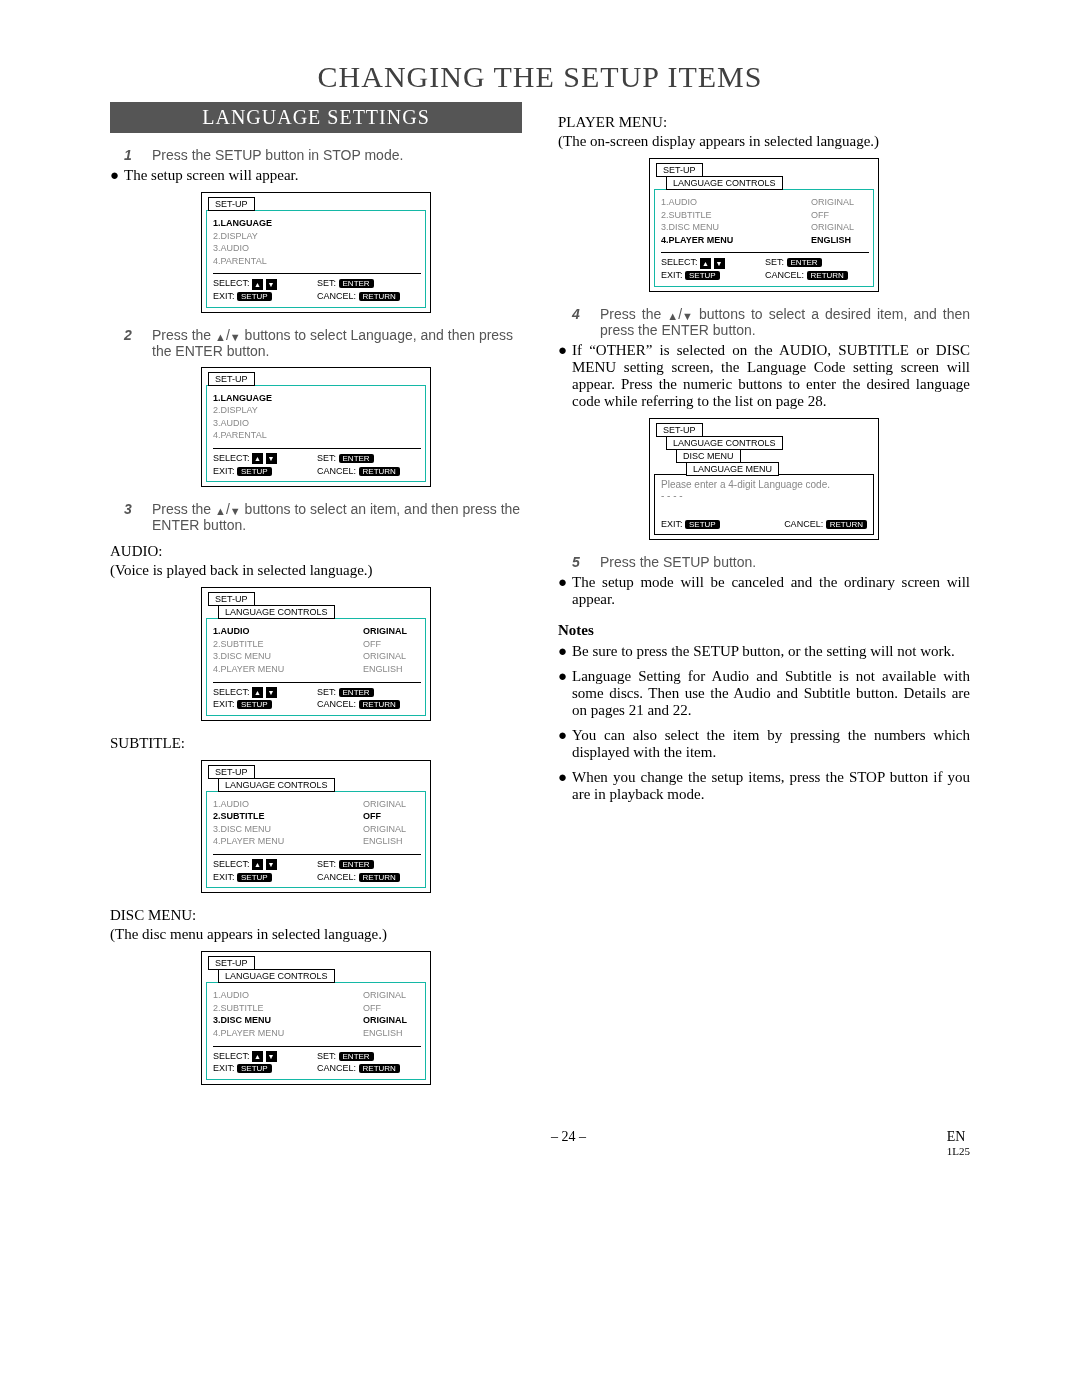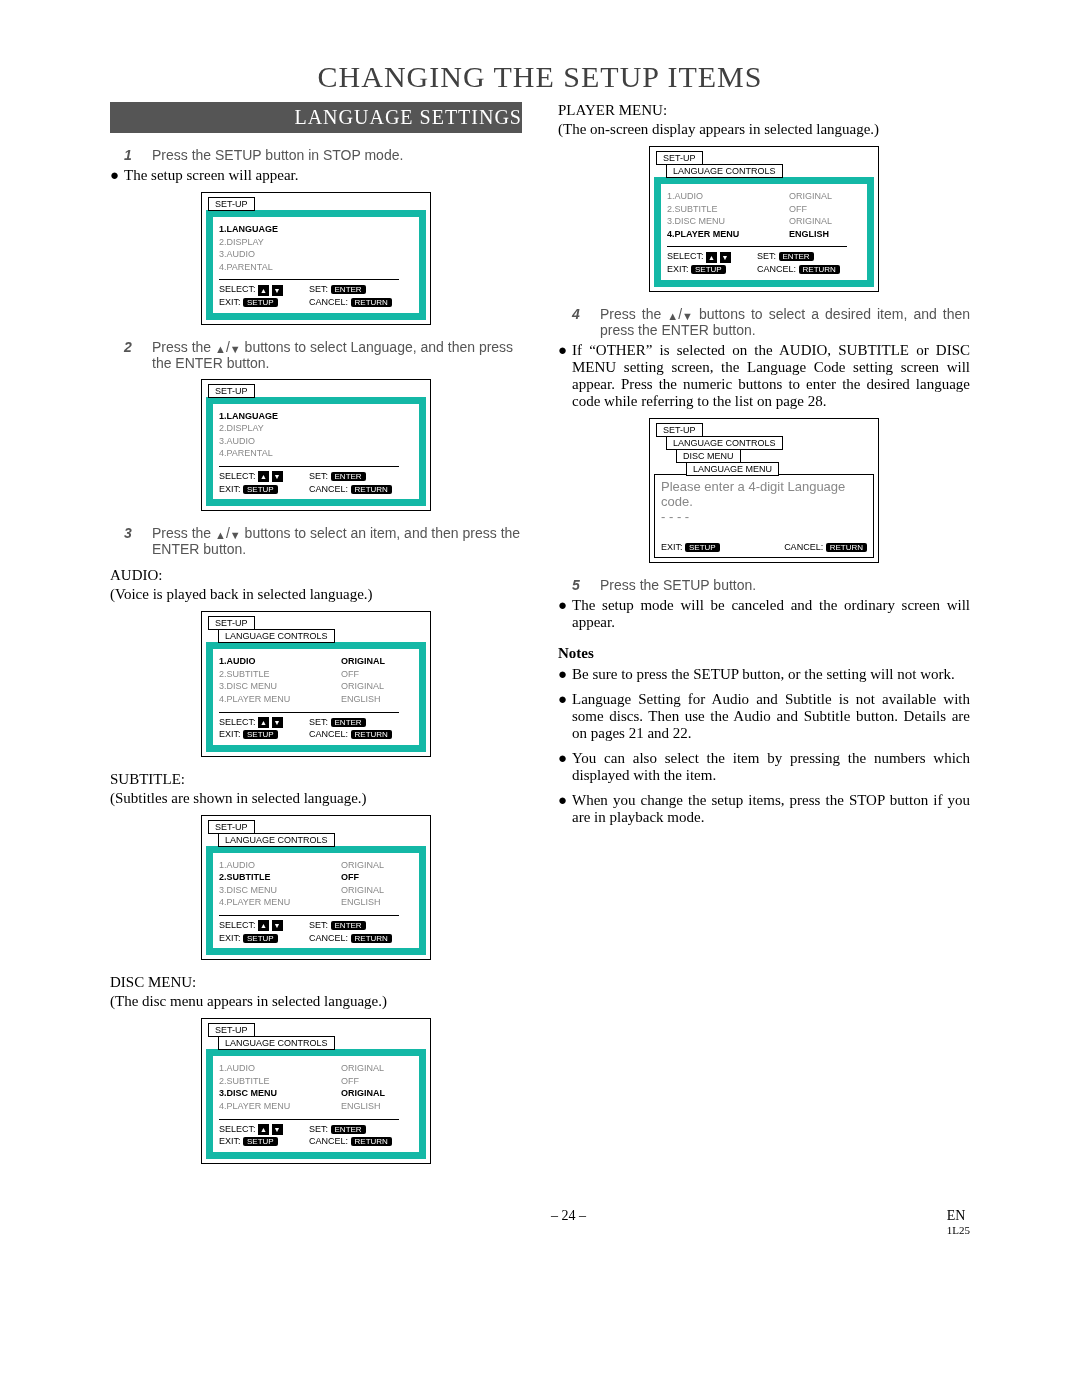--- a/index.html
+++ b/index.html
@@ -25,21 +25,21 @@
     gap: 36px;
   }
   .col {
     flex: 1;
     min-width: 0;
   }
   .section-header {
     background: #555;
     color: #fff;
     font-size: 20px;
-    text-align: right;
+    text-align: center;
     padding: 4px 0;
     letter-spacing: 1px;
     font-family: "Times New Roman", serif;
     margin-bottom: 14px;
   }
   .step-row {
     display: flex;
     align-items: flex-start;
     margin: 6px 0 4px 14px;
     font-family: Arial, Helvetica, sans-serif;
@@ -93,22 +93,22 @@
     padding: 1px 6px;
     margin: 0 0 -1px 2px;
     background: #fff;
     position: relative;
     z-index: 1;
   }
   .osd-tab.sub {
     margin-left: 12px;
   }
   .osd-box {
-    border: 7px solid #14b8a6;
-    padding: 6px 20px 4px 6px;
+    border: 1px solid #14b8a6;
+    padding: 6px 4px 4px 6px;
   }
   .osd-row {
     display: flex;
     line-height: 1.4;
   }
   .osd-label { flex: 1; }
   .osd-val   { width: 58px; }
   .bold { font-weight: bold; }
   .gray { color: #888; }
   .osd-footer {
@@ -147,21 +147,21 @@
     margin-top: 30px;
     font-size: 14px;
   }
   .footer-center { flex:1; text-align:center; }
   .footer-right  { text-align:left; }
   .langcode-box {
     border:1px solid #000;
     padding:4px 6px;
     margin-top:-1px;
   }
-  .langcode-msg { color:#888; font-size:13px; }
+  .langcode-msg { color:#888; font-size:10px; }
 </style>
 </head>
 <body>
 
 <div class="page-title">CHANGING THE SETUP ITEMS</div>
 
 <div class="two-col">
 
   <div class="col">
 
@@ -296,21 +296,20 @@
               <span class="pill">ENTER</span><br>
               <span>CANCEL:</span>
               <span class="pill">RETURN</span>
             </div>
           </div>
         </div>
       </div>
     </div>
 
     <div class="sub-heading">SUBTITLE:</div>
-    <div>(Subtitles are shown in selected language.)</div>
     <div class="osd-wrap">
       <div class="osd">
         <div class="osd-tab">SET-UP</div><br>
         <div class="osd-tab sub">LANGUAGE CONTROLS</div>
         <div class="osd-box">
           <div class="osd-row gray">
               <span class="osd-label">1.AUDIO</span>
               <span class="osd-val">ORIGINAL</span>
             </div>
           <div class="osd-row bold">
@@ -383,21 +382,21 @@
             </div>
           </div>
         </div>
       </div>
     </div>
 
   </div>
 
   <div class="col">
 
-    <div class="sub-heading" style="margin-top:0">PLAYER MENU:</div>
+    <div class="sub-heading" style="margin-top:12px">PLAYER MENU:</div>
     <div>(The on-screen display appears in selected language.)</div>
     <div class="osd-wrap">
       <div class="osd">
         <div class="osd-tab">SET-UP</div><br>
         <div class="osd-tab sub">LANGUAGE CONTROLS</div>
         <div class="osd-box">
           <div class="osd-row gray">
               <span class="osd-label">1.AUDIO</span>
               <span class="osd-val">ORIGINAL</span>
             </div>

